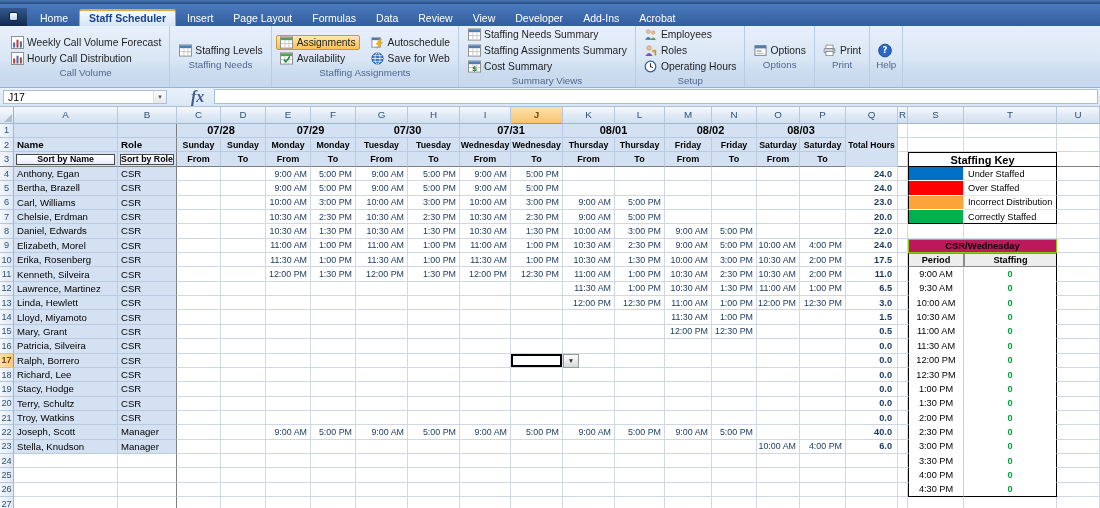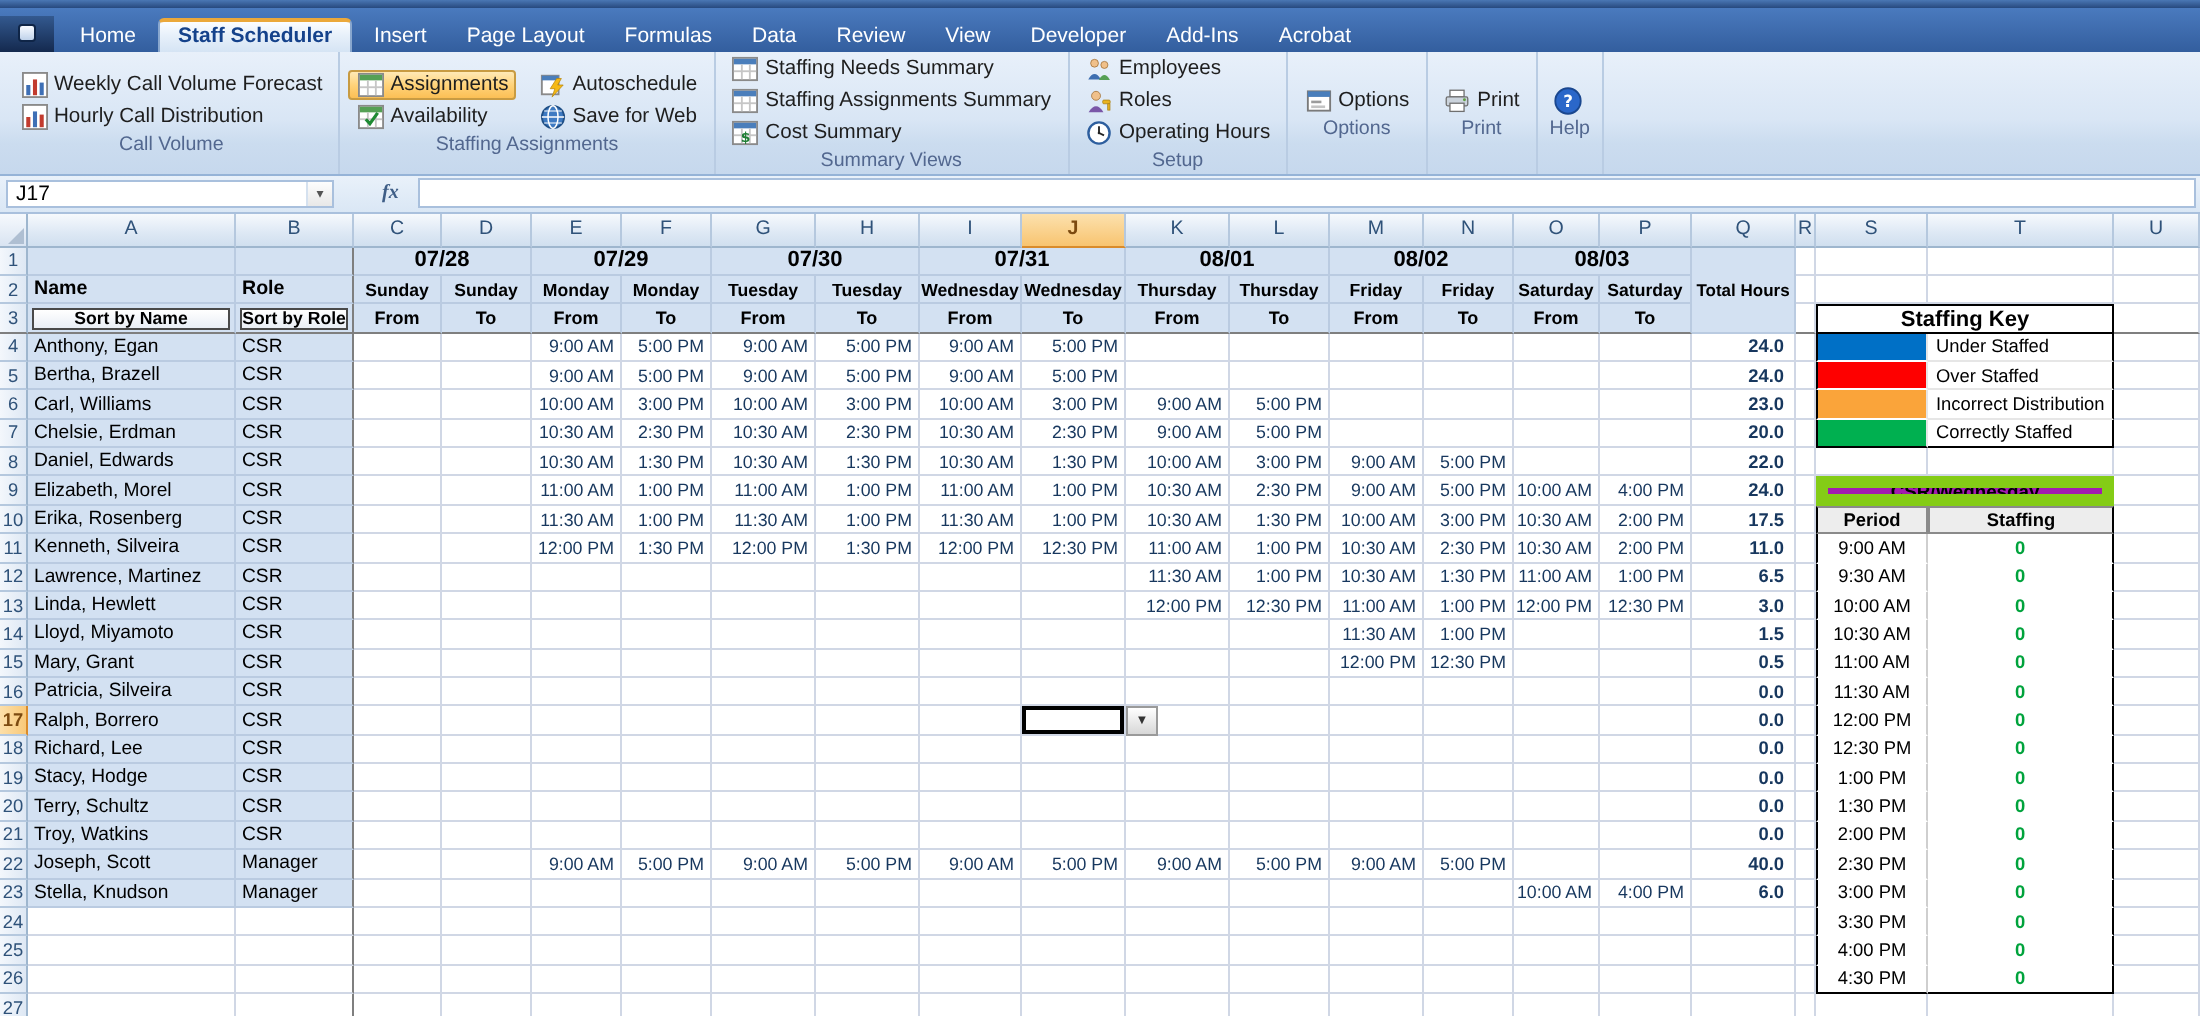--- a/index.html
+++ b/index.html
@@ -35,21 +35,21 @@
 
   
   .formula-bar{height:19px;background:linear-gradient(#E9F1FA,#DAE7F5);
     border-bottom:1px solid #A9C0DD;display:flex;align-items:center;padding:0 1px;}
   .name-box{width:164px;height:14px;background:#fff;border:1px solid #A9C0DD;
     display:flex;align-items:center;justify-content:space-between;font-size:10.5px;padding-left:4px;margin-left:2px;}
   .nb-arrow{width:13px;font-size:7px;color:#555;text-align:center;border-left:1px solid #D5E1EF;
     background:linear-gradient(#FDFDFD,#E8E8E8);height:100%;display:flex;align-items:center;justify-content:center;}
   .fb-sep{width:20px;}
   .fx-btn{font-family:"Liberation Serif",serif;font-style:italic;font-weight:bold;
-    color:#3F5E87;font-size:10px;padding:0 10px 0 4px;}
+    color:#3F5E87;font-size:16px;padding:0 10px 0 4px;}
   .formula-input{flex:1;height:15px;background:#fff;border:1px solid #A9C0DD;margin-right:1px;}
 
   
   #sheet{display:grid;
     grid-template-columns:14px 104px 59px 44px 45px 45px 45px 52px 52px 51px 52px 52px 50px 47px 45px 43px 46px 52px 10px 56px 93px 43px;
     grid-template-rows:17px repeat(27,14.37px);
     width:1100px;height:405px;background:#fff;overflow:hidden;}
   .c{min-width:0;overflow:hidden;white-space:nowrap;display:flex;align-items:center;
     font-size:9.3px;color:#000;background:#fff;
     border-right:1px solid #D0D7E5;border-bottom:1px solid #D0D7E5;}
@@ -82,21 +82,21 @@
   .selcell{box-shadow:inset 0 0 0 2px #000;position:relative;overflow:visible;z-index:3;background:#fff;}
   .dv-drop{position:absolute;right:-17px;top:0;bottom:-1px;width:16px;
     background:linear-gradient(#FEFEFE,#D7D7D7);border:1px solid #9A9A9A;
     font-size:6.5px;color:#333;display:flex;align-items:center;justify-content:center;}
   
   .key-title{justify-content:center;font-weight:bold;font-size:11px;border:1px solid #000;background:#fff;}
   .key-swatch{border-left:1px solid #000;border-right-color:#E6E6E6;border-bottom-color:#fff;}
   .key-label{padding-left:4px;border-right:1px solid #000;border-bottom-color:#E6E6E6;font-size:9.2px;}
   .kb{border-bottom:1px solid #000 !important;}
   
-  .det-title{justify-content:center;font-weight:bold;font-size:9.4px;border:6px solid #84cc16;background:#a21caf;}
+  .det-title{justify-content:center;font-weight:bold;font-size:9.4px;border:1px solid #84cc16;background:#be185d;}
   .det-hdr{justify-content:center;font-weight:bold;font-size:9.2px;background:#EDEDED;border:1px solid #8A8A8A;}
   .dl{border-left:1px solid #000 !important;}
   .dr{border-right:1px solid #000 !important;}
   .det-period{justify-content:center;border-left:1px solid #000;border-right:1px solid #CFCFCF;border-bottom-color:transparent;font-size:9.2px;}
   .det-staff{justify-content:center;border-right:1px solid #000;border-bottom-color:transparent;color:#00A33C;font-weight:bold;font-size:9.2px;}
   .db{border-bottom:1px solid #000 !important;}
 </style>
 </head>
 <body>
 
@@ -142,20 +142,39 @@
                   <rect x="2.3" y="7" width="2.2" height="5.5" fill="#C23B2E"></rect>
                   <rect x="5.9" y="4" width="2.2" height="8.5" fill="#3E6FB5"></rect>
                   <rect x="9.5" y="5.7" width="2.2" height="6.8" fill="#C23B2E"></rect>
                 </svg>
               </span>
               <span class="rbtn-label">Hourly Call Distribution</span>
             </div>
           </div>
         </div>
         <div class="rgroup-label">Call Volume</div>
+      </div>
+      <div class="rgroup">
+        <div class="rgroup-content">
+          <div class="btncol">
+            <div class="rbtn">
+              <span class="ico">
+                <svg width="13" height="13" viewBox="0 0 14 14">
+                  <rect x="0.5" y="1" width="13" height="12" fill="#fff" stroke="#8a8a8a"></rect>
+                  <rect x="1" y="1.5" width="12" height="3" fill="#4A7EBB"></rect>
+                  <line x1="1" y1="8.2" x2="13" y2="8.2" stroke="#c6c6c6"></line>
+                  <line x1="5.3" y1="4.5" x2="5.3" y2="12.5" stroke="#c6c6c6"></line>
+                  <line x1="9.6" y1="4.5" x2="9.6" y2="12.5" stroke="#c6c6c6"></line>
+                </svg>
+              </span>
+              <span class="rbtn-label">Staffing Levels</span>
+            </div>
+          </div>
+        </div>
+        <div class="rgroup-label">Staffing Needs</div>
       </div>
       <div class="rgroup">
         <div class="rgroup-content">
           <div class="btncol">
             <div class="rbtn hl">
               <span class="ico">
                 <svg width="13" height="13" viewBox="0 0 14 14">
                   <rect x="0.5" y="1" width="13" height="12" fill="#fff" stroke="#8a8a8a"></rect>
                   <rect x="1" y="1.5" width="12" height="3" fill="#55A055"></rect>
                   <line x1="1" y1="8.2" x2="13" y2="8.2" stroke="#c6c6c6"></line>

